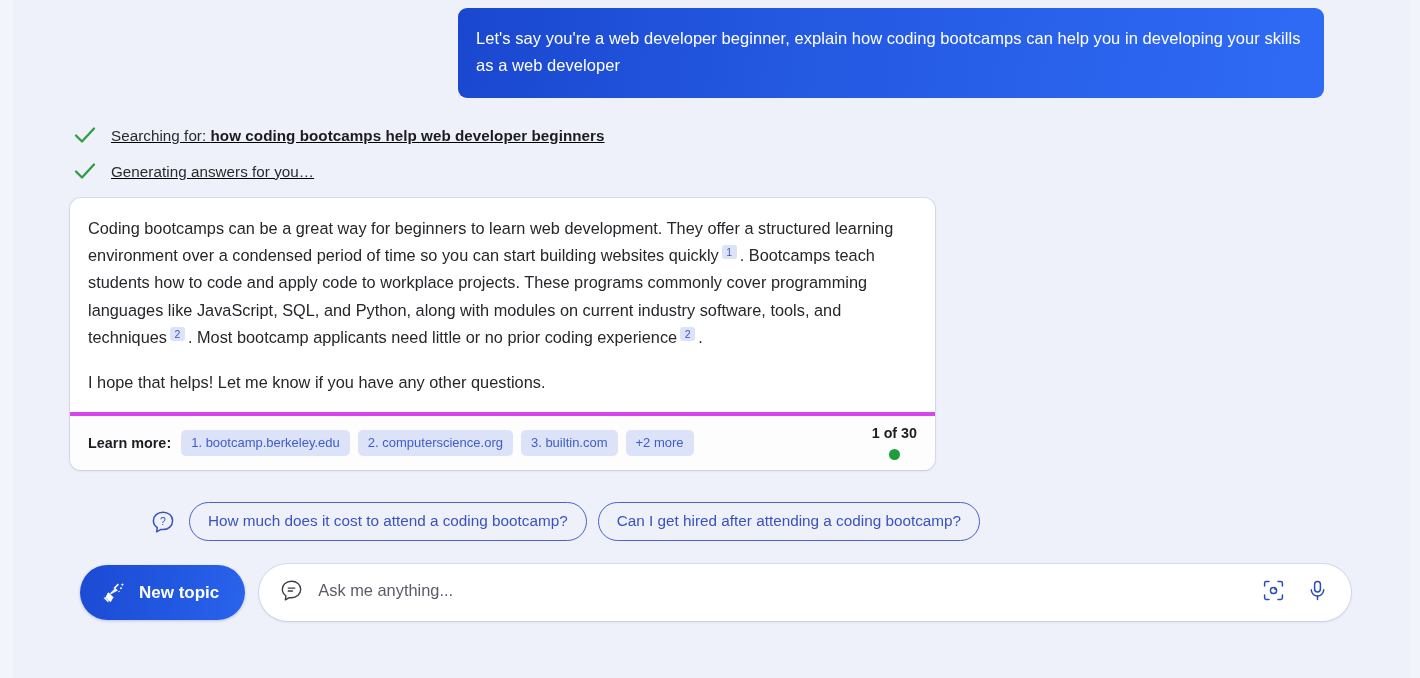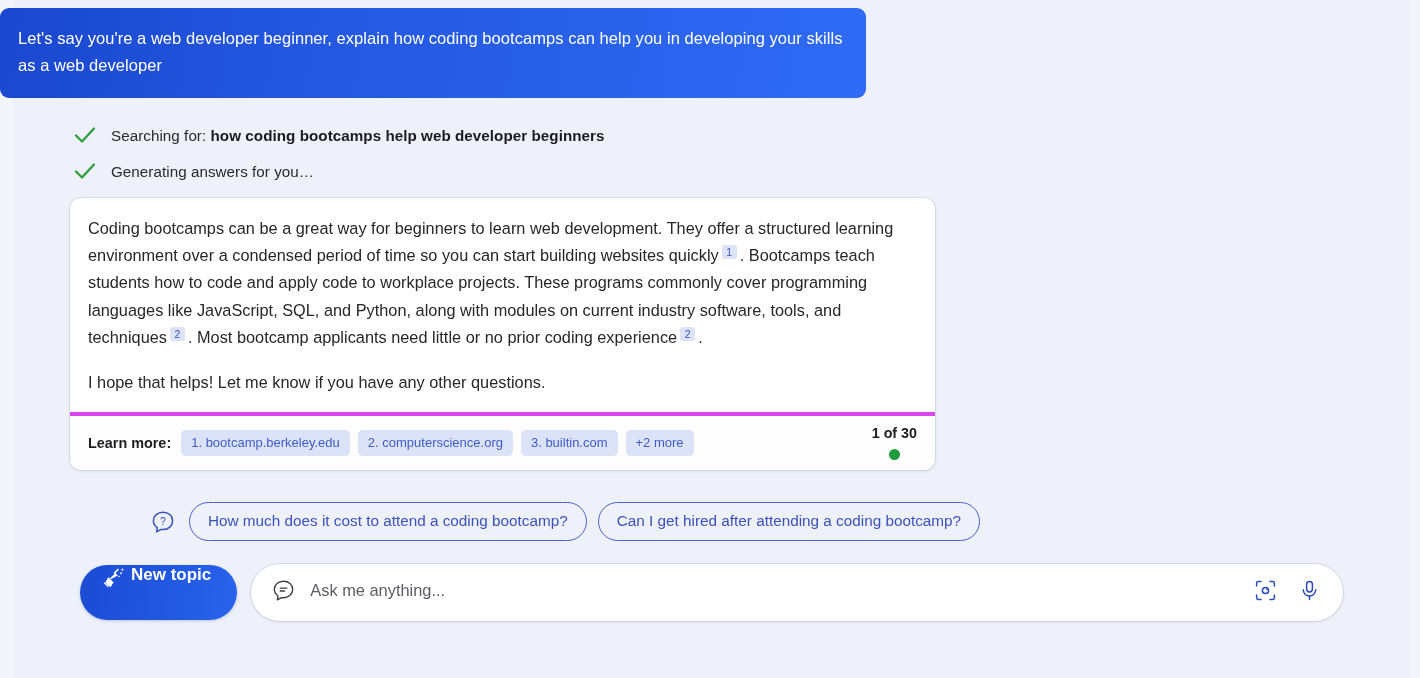--- a/index.html
+++ b/index.html
@@ -24,41 +24,42 @@
 
   .page {
     position: relative;
     width: 1420px; height: 678px;
     padding: 0;
   }
 
   
   .user-row {
     position: absolute; left: 0; top: 8px; width: 1420px;
-    display: flex; justify-content: flex-start;
+    display: flex; justify-content: flex-end;
     padding-right: 96px;
   }
   .user-bubble {
     max-width: 866px;
     background: linear-gradient(100deg, #1a47cf 0%, #2357e0 35%, #2f6bf5 100%);
     color: #ffffff;
     border-radius: 9px;
     padding: 17px 22px 19px 18px;
     font-size: 16.5px;
     line-height: 27px;
     letter-spacing: 0.05px;
   }
 
   
   .status-list {
     position: absolute; left: 72px; top: 117px; width: 900px;
   }
   .status-line {
     display: flex; align-items: center;
     height: 36px;
+    text-decoration: underline;
   }
   .check-icon { width: 26px; height: 26px; flex: 0 0 26px; margin-right: 13px; }
   .status-text {
     font-size: 15.2px; color: #2a2a2e; letter-spacing: 0.05px;
   }
   .status-text b { font-weight: bold; color: #1c1c20; }
 
   
   .answer-card {
     position: absolute; left: 70px; top: 198px;
@@ -138,21 +139,21 @@
     cursor: pointer;
     font-family: "Liberation Sans", sans-serif;
   }
 
   
   .bottom-bar {
     position: absolute; left: 80px; top: 564px;
     display: flex; align-items: center; gap: 14px;
   }
   .new-topic-btn {
-    display: flex; gap: 5px;
+    display: flex; align-items: center; gap: 13px;
     height: 55px;
     padding: 0 26px 0 20px;
     border: none;
     border-radius: 28px;
     background: linear-gradient(100deg, #1c4ad3 0%, #2259e2 60%, #2a63ec 100%);
     color: #ffffff;
     font-size: 17px;
     font-weight: bold;
     cursor: pointer;
     font-family: "Liberation Sans", sans-serif;

